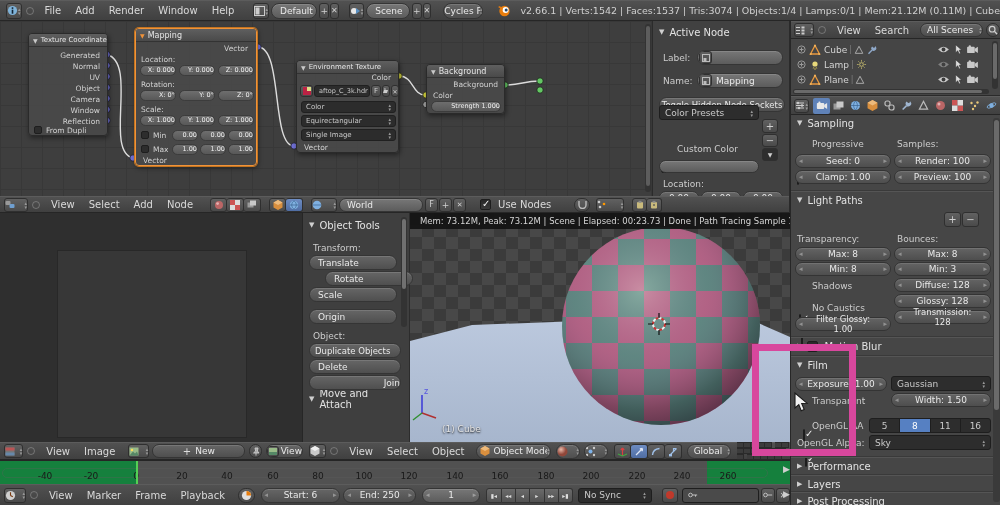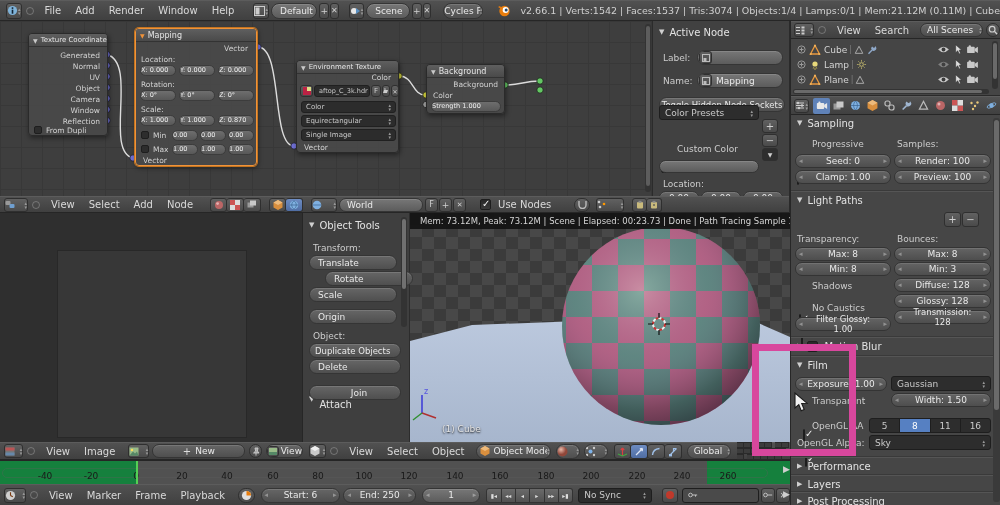--- a/index.html
+++ b/index.html
@@ -19,21 +19,21 @@
 .chk{width:11px;height:11px;background:linear-gradient(#272727,#3a3a3a);border:1px solid #1d1d1d;border-radius:2px;flex:none;position:relative}
 .chk.on::after{content:"✓";position:absolute;left:1px;top:-2px;font-size:10px;color:#f0f0f0}
 .ph{display:flex;align-items:center;font-size:10px;color:#e2e2e2;padding:0 6px;height:16px}
 .ph .tr{font-size:7px;color:#cfcfcf;margin-right:5px}
 .divl{height:1px;background:#3a3a3a;box-shadow:0 1px 0 #555}
 .node{position:absolute;background:rgba(72,72,72,.97);border:1px solid #2a2a2a;border-radius:4px;box-shadow:1px 2px 5px rgba(0,0,0,.45);font-size:7.5px;color:#d5d5d5}
 .node.sel{border:1px solid #f0933a;box-shadow:0 0 0 1px #c4741f,1px 2px 5px rgba(0,0,0,.45)}
 .nhead{height:13px;background:linear-gradient(rgba(96,96,96,.95),rgba(74,74,74,.95));border-bottom:1px solid #333;border-radius:3px 3px 0 0;display:flex;align-items:center;padding:0 4px;font-size:8px;color:#e6e6e6;white-space:nowrap}
 .nhead .tr{font-size:6px;margin-right:3px;color:#c9c9c9}
 .nlab{position:absolute;font-size:7.5px;color:#d2d2d2;white-space:nowrap}
-.nfield{position:absolute;background:linear-gradient(#6e6e6e,#585858);border:1px solid #3c3c3c;border-radius:6px;font-size:6.5px;color:#f0f0f0;text-align:left;height:11px;line-height:9px;overflow:hidden}
+.nfield{position:absolute;background:linear-gradient(#6e6e6e,#585858);border:1px solid #3c3c3c;border-radius:6px;font-size:6.5px;color:#f0f0f0;text-align:right;height:11px;line-height:9px;overflow:hidden}
 .ndark{position:absolute;background:#2c2c2c;border:1px solid #202020;border-radius:3px;height:12px;font-size:7px;color:#c9c9c9;display:flex;align-items:center;padding:0 4px;white-space:nowrap}
 .nchk{position:absolute;width:8px;height:8px;background:#2d2d2d;border:1px solid #1e1e1e;border-radius:2px}
 .tick{position:absolute;width:34px;text-align:center;font-size:9px;color:#191919;top:10px}
 .pbtn{position:absolute;background:linear-gradient(#646464,#4e4e4e);border:1px solid #343434;border-radius:8px;box-shadow:inset 0 1px 0 rgba(255,255,255,.1);color:#e8e8e8;font-size:9px;display:flex;align-items:center;height:14px}
 .collab{font-size:9px;color:#cccccc;position:absolute;white-space:nowrap}
 .tbtn{background:linear-gradient(#6a6a6a,#525252);border:1px solid #333;color:#ddd;font-size:6px;display:flex;align-items:center;justify-content:center;flex:1;border-left:none}
 .tbtn:first-child{border-left:1px solid #333;border-radius:3px 0 0 3px}
 .tbtn:last-child{border-radius:0 3px 3px 0}
 .cell{width:7px;height:6px;background:#3c3c3c;border:1px solid #2a2a2a;border-left:none}
 .otrow{position:absolute;display:flex;align-items:center;font-size:9px;color:#d4d4d4;height:15px;width:200px}
@@ -165,21 +165,21 @@
     <div class="nfield" style="left:4px;top:36px;width:36px">X: 0.000</div>
     <div class="nfield" style="left:43px;top:36px;width:36px">Y: 0.000</div>
     <div class="nfield" style="left:82px;top:36px;width:36px">Z: 0.000</div>
     <div class="nlab" style="left:5px;top:51px">Rotation:</div>
     <div class="nfield" style="left:4px;top:61px;width:36px">X: 0°</div>
     <div class="nfield" style="left:43px;top:61px;width:36px">Y: 0°</div>
     <div class="nfield" style="left:82px;top:61px;width:36px">Z: 0°</div>
     <div class="nlab" style="left:5px;top:76px">Scale:</div>
     <div class="nfield" style="left:4px;top:86px;width:36px">X: 1.000</div>
     <div class="nfield" style="left:43px;top:86px;width:36px">Y: 1.000</div>
-    <div class="nfield" style="left:82px;top:86px;width:36px">Z: 0.870</div>
+    <div class="nfield" style="left:82px;top:86px;width:36px">Z: 1.000</div>
     <div class="nchk" style="left:5px;top:102px"></div>
     <div class="nlab" style="left:17px;top:102px">Min</div>
     <div class="nfield" style="left:36px;top:101px;width:26px">0.00</div>
     <div class="nfield" style="left:64px;top:101px;width:26px">0.00</div>
     <div class="nfield" style="left:92px;top:101px;width:26px">0.00</div>
     <div class="nchk" style="left:5px;top:116px"></div>
     <div class="nlab" style="left:17px;top:116px">Max</div>
     <div class="nfield" style="left:36px;top:115px;width:26px">1.00</div>
     <div class="nfield" style="left:64px;top:115px;width:26px">1.00</div>
     <div class="nfield" style="left:92px;top:115px;width:26px">1.00</div>
@@ -517,21 +517,21 @@
     <div class="pill" style="position:absolute;left:6px;top:96px;width:88px;height:15px;justify-content:flex-start;padding-left:8px">
           <span>Origin</span>
         </div>
     <div class="collab" style="left:10px;top:118px">Object:</div>
     <div class="pill" style="position:absolute;left:6px;top:130px;width:92px;height:15px;justify-content:flex-start;padding-left:5px;font-size:8.5px">
           <span>Duplicate Objects</span>
         </div>
     <div class="pill" style="position:absolute;left:6px;top:146px;width:92px;height:15px;justify-content:flex-start;padding-left:8px">
           <span>Delete</span>
         </div>
-    <div class="pill" style="position:absolute;left:6px;top:172px;width:92px;height:15px;justify-content:center;padding-left:8px">
+    <div class="pill" style="position:absolute;left:6px;top:162px;width:92px;height:15px;justify-content:flex-end;padding-left:8px">
           <span>Join</span>
         </div>
     <div class="ph" style="margin-top:158px">
           <span class="tr">▼</span>
           <span>Move and Attach</span>
         </div>
     <div class="abs" style="left:98px;top:4px;width:6px;height:110px;background:#333;border-radius:3px">
           <div style="margin:2px 1px;height:70px;background:#707070;border-radius:2px"></div>
         </div>
   </div>

